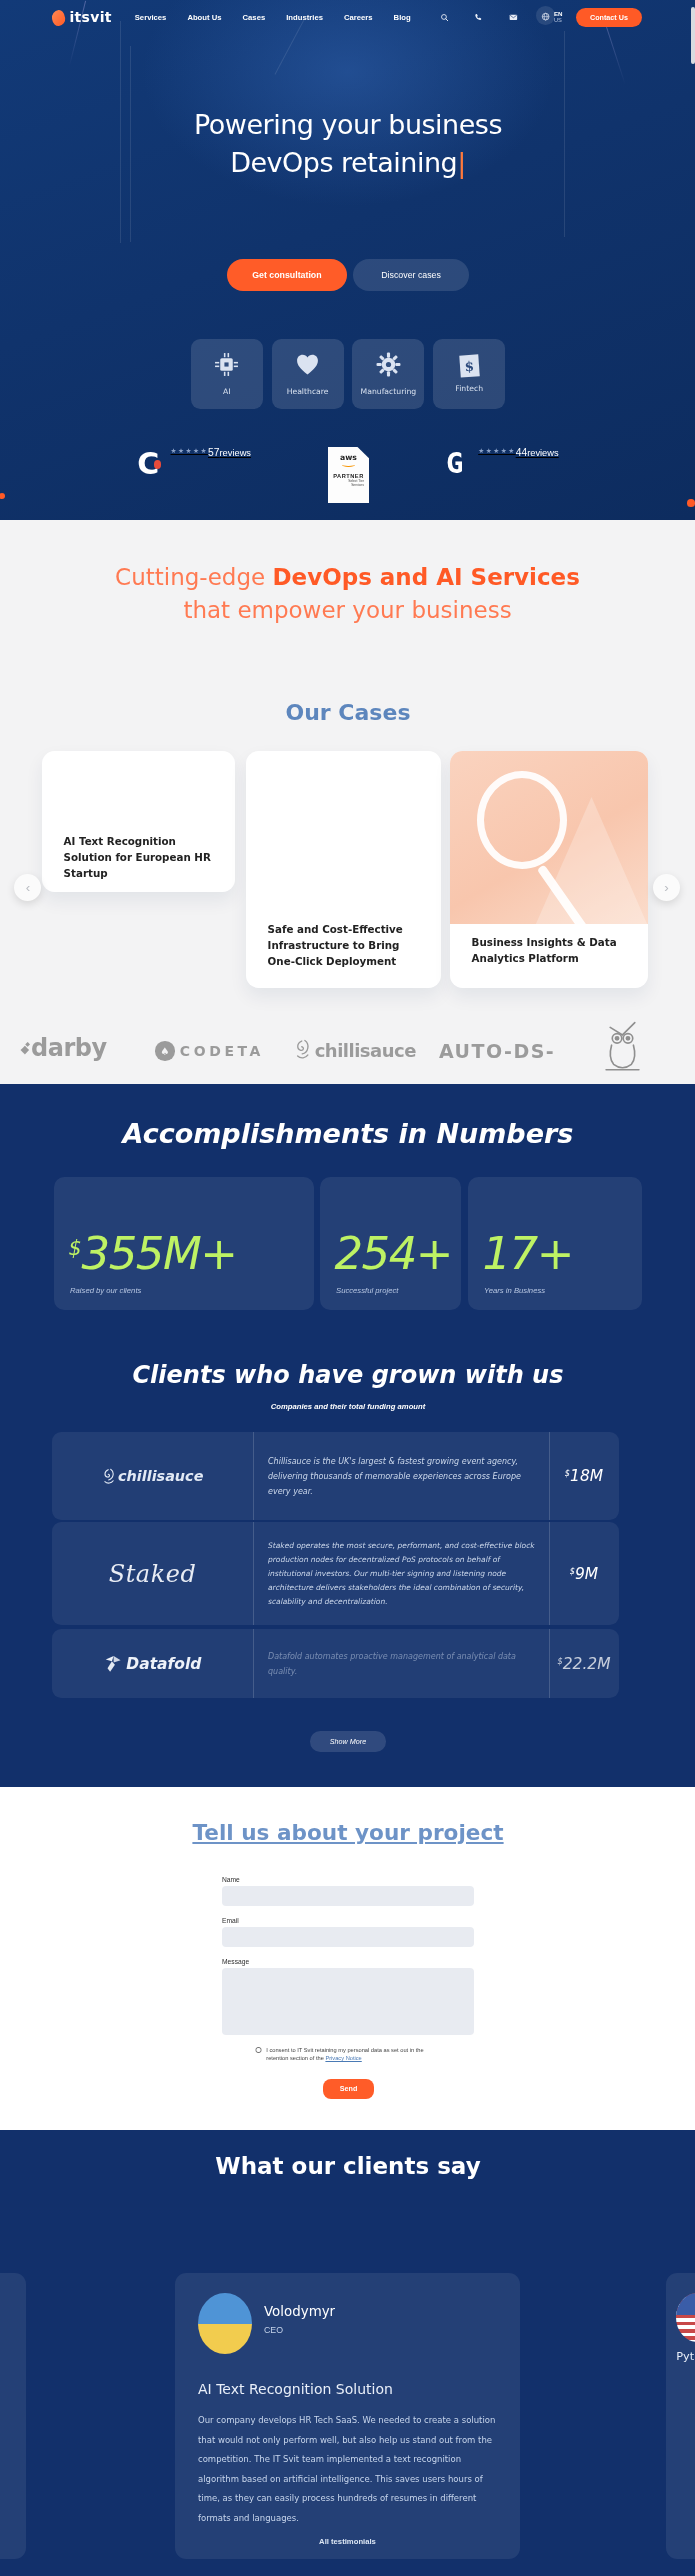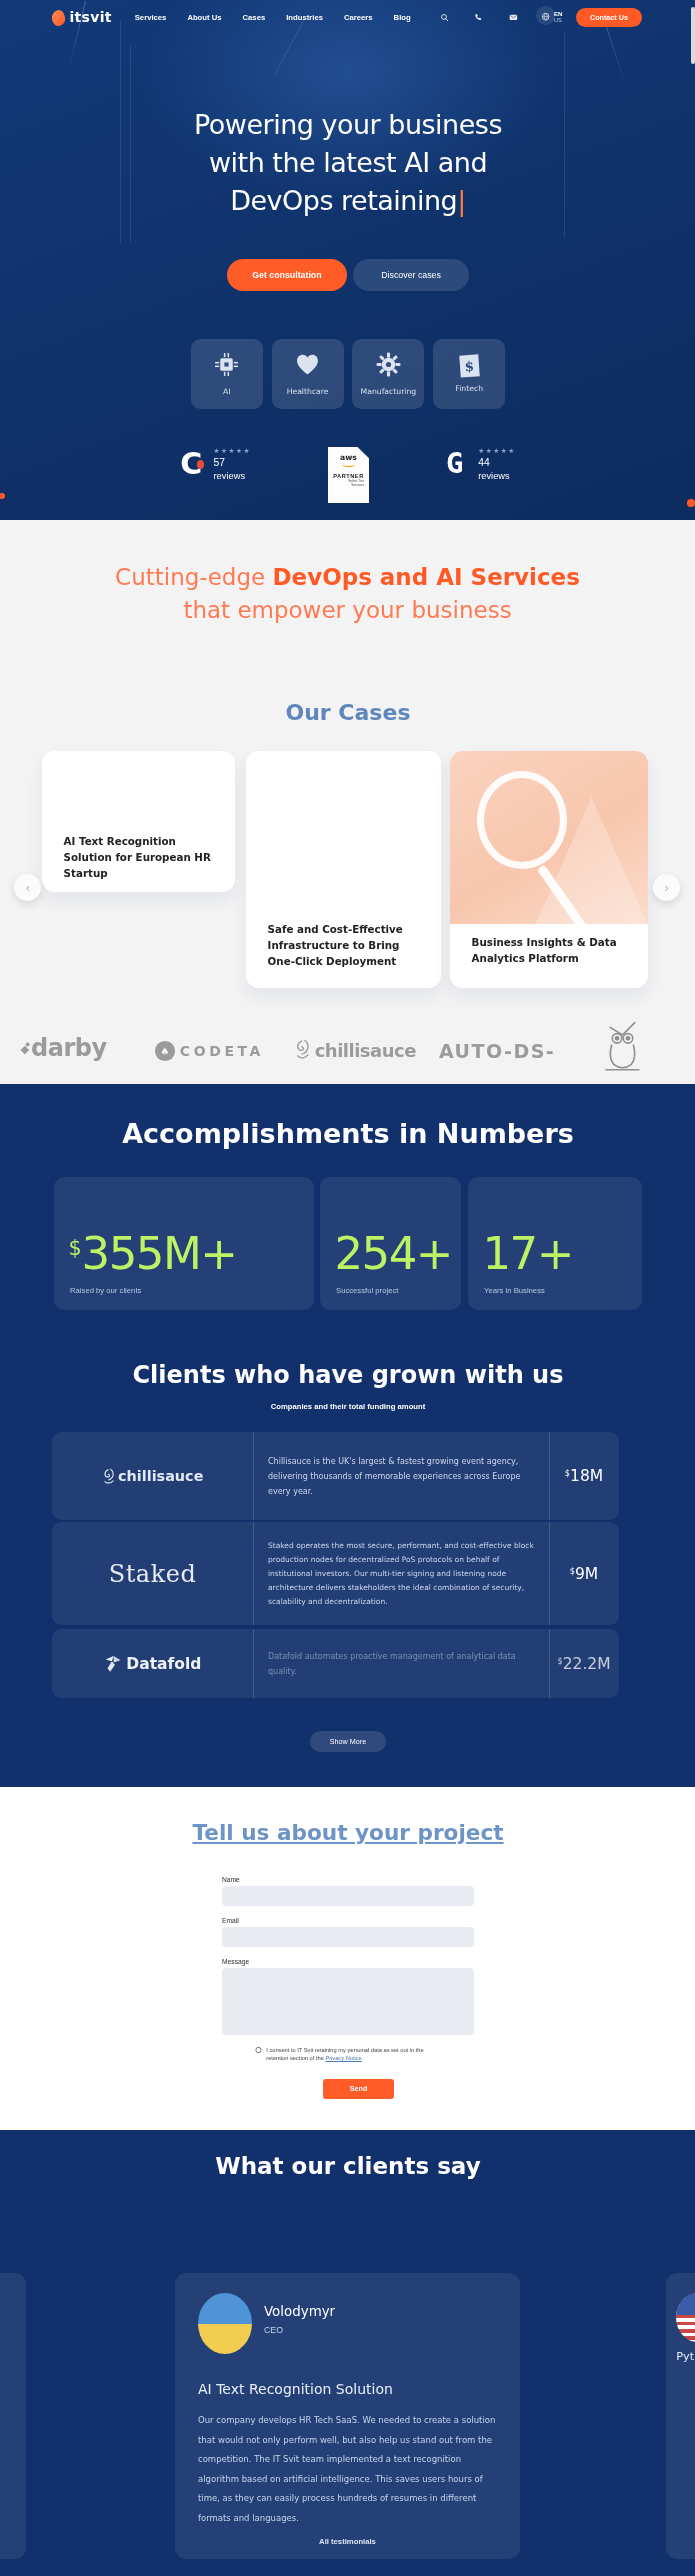--- a/index.html
+++ b/index.html
@@ -50,21 +50,21 @@
   .cat-label { color:#d9e2f0; font-size:7.7px; font-family:"DejaVu Sans",sans-serif; }
   .fintech-ic { width:18.5px; height:21.6px; background:#dbe3f1; transform:rotate(-4deg); display:flex; align-items:center;
     justify-content:center; color:#2c4a7d; font-weight:bold; font-size:13.4px; font-family:"DejaVu Serif",serif; }
 
   .badges { position:absolute; top:447px; left:0; width:696px; display:flex; justify-content:center; gap:77px; align-items:flex-start; }
   .badge-rev { display:flex; gap:6.2px; align-items:flex-start; }
   .clutch-c { position:relative; width:27px; height:33px; color:#fff; font-size:30px; font-weight:bold; line-height:33px;
     font-family:"DejaVu Sans",sans-serif; }
   .clutch-dot { position:absolute; right:3.1px; top:13.4px; width:7.2px; height:8.2px; border-radius:50%; background:#e84b3a; }
   .g2-g { width:26px; height:33px; color:#fff; font-size:29px; font-weight:bold; line-height:32px; font-family:"DejaVu Sans Mono",monospace; }
-  .rev-col { display:flex; flex-direction:column; }
+  .rev-col { display:flex; flex-direction:row;text-decoration:underline; }
   .rev-stars { color:#8aa0c6; font-size:6.7px; letter-spacing:1.5px; margin-bottom:2.1px; }
   .rev-num { color:#fff; font-size:10.3px; line-height:12.4px; }
   .rev-label { color:#fff; font-size:9.3px; line-height:12.4px; }
   .aws-badge { width:41px; height:56px; background:#fdfdfd; clip-path:polygon(0 0, 72% 0, 100% 20%, 100% 100%, 26% 100%, 0 100%);
     display:flex; flex-direction:column; align-items:center; padding-top:7.2px; }
   .aws-word { color:#222; font-size:7.7px; font-weight:bold; line-height:7.2px; font-family:"DejaVu Sans",sans-serif; }
   .aws-smile { width:12.4px; height:4.6px; border-bottom:1.5px solid #f79400; border-radius:50%; margin:1px 0 6.2px; }
   .aws-partner { color:#222; font-size:5.7px; font-weight:bold; letter-spacing:0.5px; }
   .aws-tier { color:#444; font-size:3.3px; line-height:4.1px; align-self:flex-end; margin-right:5.2px; text-align:right; }
 
@@ -83,21 +83,21 @@
   .mag-ring { position:absolute; left:27px; top:19.6px; width:90px; height:98px; border:7.7px solid rgba(255,255,255,.92); border-radius:50%; }
   .mag-handle { position:absolute; left:108px; top:109px; width:8.8px; height:77px; background:rgba(255,255,255,.92);
     border-radius:4.1px; transform:rotate(-35deg); }
   .mag-peak { position:absolute; right:0; top:46px; width:113px; height:129px; background:rgba(255,255,255,.25);
     clip-path:polygon(50% 0,100% 100%,0 100%); }
   .car-arrow { position:absolute; width:27px; height:27px; border-radius:50%; background:#fbfbfb; box-shadow:0 3.1px 8.2px rgba(0,0,0,.12);
     display:flex; align-items:center; justify-content:center; color:#b9bcc2; font-size:13.4px; cursor:pointer; }
   .logo-item { position:absolute; color:#9b9b9b; font-family:"DejaVu Sans",sans-serif; display:flex; align-items:center; gap:5.2px; }
 
   
-  .dark1 { top:1084px; height:703px; background:#12306b; }
+  .dark1 { top:1084px; height:703px; background:#12306b;font-style:italic; }
   .dk-h1 { position:absolute; left:0; width:696px; text-align:center; color:#fff; font-family:"DejaVu Sans",sans-serif; font-weight:bold; }
   .stat-card { position:absolute; top:93px; height:133px; border-radius:10.3px; background:rgba(255,255,255,.08); }
   .stat-num { position:absolute; left:14.4px; bottom:34px; color:#bef264; font-family:"DejaVu Sans",sans-serif; font-size:45px;
     font-weight:400; letter-spacing:-1.5px; line-height:45px; white-space:nowrap; }
   .stat-cur { font-size:20.6px; vertical-align:14.4px; letter-spacing:0; }
   .stat-label { position:absolute; left:16px; bottom:15.5px; color:#b7c6e2; font-size:7.7px; }
   .clients-sub { position:absolute; top:318px; left:0; width:696px; text-align:center; color:#fff; font-size:7.7px; font-weight:bold; }
   .crow { position:absolute; left:52px; width:567px; background:rgba(255,255,255,.07); border-radius:9.3px; }
   .crow-logo { position:absolute; left:0; top:0; bottom:0; width:201px; display:flex; align-items:center; justify-content:center; }
   .crow-div1, .crow-div2 { position:absolute; top:0; bottom:0; width:0.5px; background:rgba(255,255,255,.16); }
@@ -117,21 +117,21 @@
   .formsec { top:1788px; height:343px; background:#ffffff; }
   .form-h { position:absolute; top:32px; left:0; width:696px; text-align:center; color:#6d93c7;
     font-family:"DejaVu Sans",sans-serif; font-size:21.6px; font-weight:bold;text-decoration:underline; }
   .pform { position:absolute; left:222px; top:0; width:252px; }
   .f-label { position:absolute; font-size:6.7px; color:#2e2e2e; }
   .f-input { position:absolute; left:0; width:252px; height:19.6px; background:#e8ebf1; border:none; border-radius:4.1px; padding:0 6.2px; font-size:7.2px; }
   .f-area { height:67px; padding:5.2px 6.2px; resize:none; font-family:"Liberation Sans",sans-serif; }
   .consent { position:absolute; top:258px; left:33px; width:191px; display:flex; gap:4.6px; font-size:5.7px; line-height:8.2px; color:#444; }
   .consent input { width:6.7px; height:6.7px; margin-top:0.5px; }
   .consent a { color:#4a7ab5; text-decoration:underline; cursor:pointer; }
-  .btn-send { position:absolute; top:291px; left:101px; width:71px; height:19.6px; border-radius:3px; background:#ff5c28;
+  .btn-send { position:absolute; top:291px; left:101px; width:51px; height:19.6px; border-radius:8px; background:#ff5c28;
     color:#fff; font-size:7.2px; font-weight:bold; border:none; cursor:pointer; }
 
   
   .testsec { top:2130px; height:500px; background:#12306b; }
   .t-card { position:absolute; top:143px; height:286px; border-radius:11.3px; background:rgba(255,255,255,.08); }
   .t-avatar { position:absolute; left:23px; top:19.6px; width:54px; height:61px; border-radius:50%;
     background:linear-gradient(#4f94d6 50%, #f2cc4e 50%); }
   .t-name { position:absolute; left:89px; top:31px; color:#fff; font-family:"DejaVu Sans",sans-serif; font-size:13.4px; }
   .t-role { position:absolute; left:89px; top:52px; color:#c3d1e8; font-size:8.8px; }
   .t-title { position:absolute; left:23px; top:108px; color:#e9eff9; font-family:"DejaVu Sans",sans-serif; font-size:14px; font-weight:500; }
@@ -199,21 +199,20 @@
         <span class="lang-col">
           <span class="lang-en">EN</span>
           <span class="lang-us">US</span>
         </span>
       </div>
       <button class="btn-contact">Contact Us</button>
     </div>
 
     <div class="hero-title">
       <div>Powering your business</div>
-      <div>with the latest AI and</div>
       <div><span>DevOps retaining</span><span class="cursor">|</span></div>
     </div>
 
     <div class="hero-btns">
       <button class="btn-primary">Get consultation</button>
       <button class="btn-ghost">Discover cases</button>
     </div>
 
     <div class="cat-row">
       <div class="cat-card">

